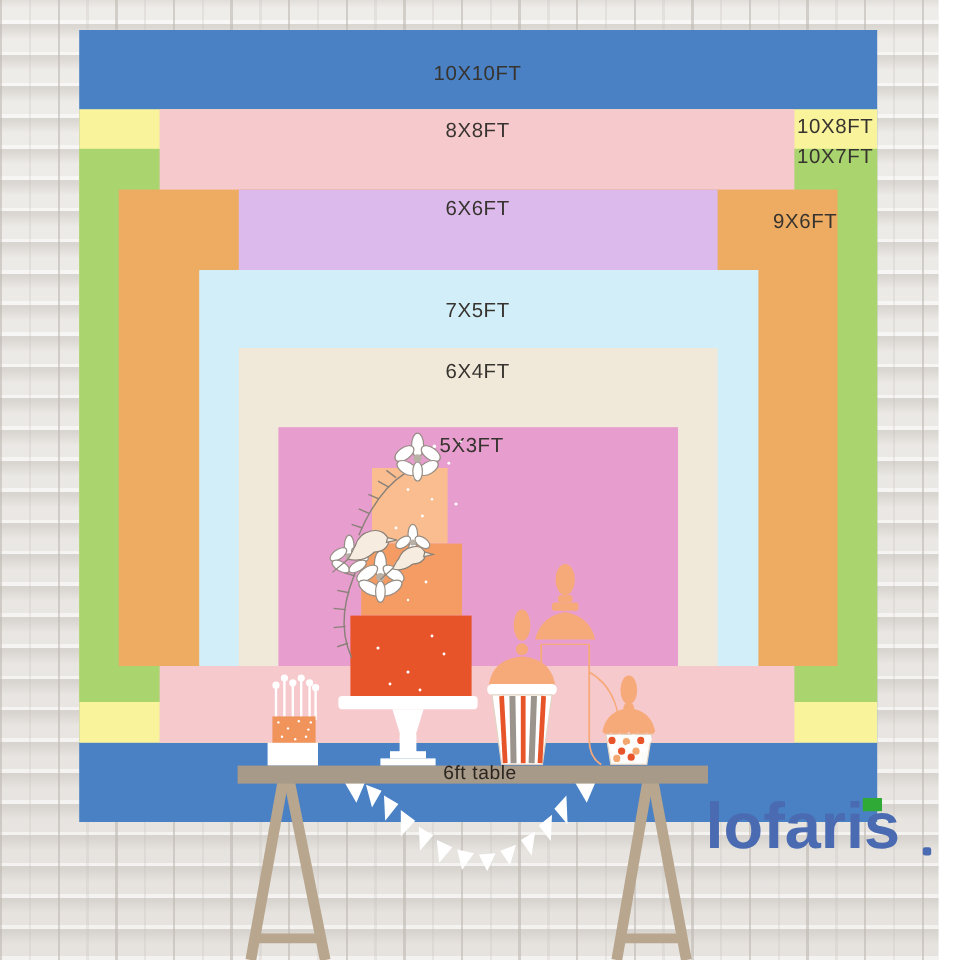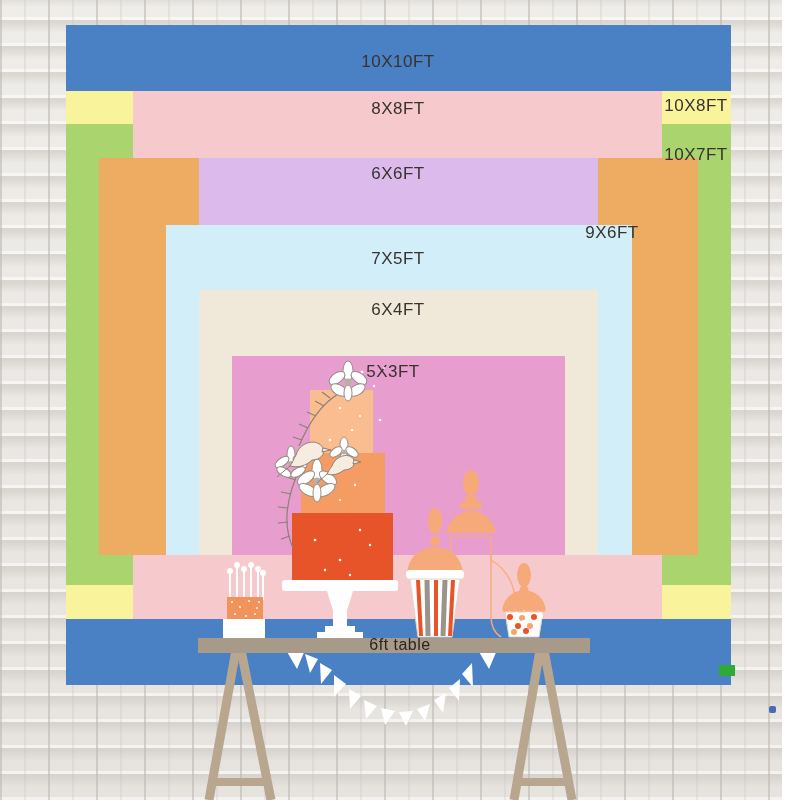--- a/index.html
+++ b/index.html
@@ -23,23 +23,23 @@
   #l7x5{left:166px;top:225px;width:466px;height:330px;background:#d2eef8;}
   #l6x4{left:199px;top:290px;width:399px;height:265px;background:#f0e9da;}
   #l5x3{left:232px;top:356px;width:333px;height:199px;background:#e89dcf;}
   .lbl{
     position:absolute;transform:translateX(-50%);
     font-size:17px;line-height:17px;color:#37332e;letter-spacing:.5px;white-space:nowrap;
   }
   #lbl-10x10{left:398px;top:53px;}
   #lbl-8x8{left:398px;top:100px;}
   #lbl-10x8{left:696px;top:97px;}
-  #lbl-10x7{left:696px;top:146px;}
+  #lbl-10x7{left:696px;top:122px;}
   #lbl-6x6{left:398px;top:165px;}
-  #lbl-9x6{left:612px;top:176px;margin-top:48px;}
+  #lbl-9x6{left:671px;top:176px;}
   #lbl-7x5{left:398px;top:250px;}
   #lbl-6x4{left:398px;top:301px;text-align:center;}
   #lbl-5x3{left:393px;top:363px;}
   #scene{position:absolute;left:0;top:0;width:800px;height:800px;}
   #table-board{
     position:absolute;left:198px;top:638px;width:392px;height:15px;
     background:#a89a89;
   }
   #table-lbl{
     position:absolute;left:400px;top:637px;transform:translateX(-50%);
@@ -291,17 +291,18 @@
           <circle cx="526" cy="631" r="3" fill="#e8542a"></circle>
         <circle cx="532" cy="633" r="3" fill="#ffffff"></circle>
       </g>
     </g>
   </svg>
 
   <div id="table-board"></div>
   <div id="table-lbl">6ft table</div>
 
   <div id="logo">
+    <span>lofaris</span>
     <div id="logo-green"></div>
     <div id="logo-dot"></div>
   </div>
 
 </div>
 
 </body></html>

